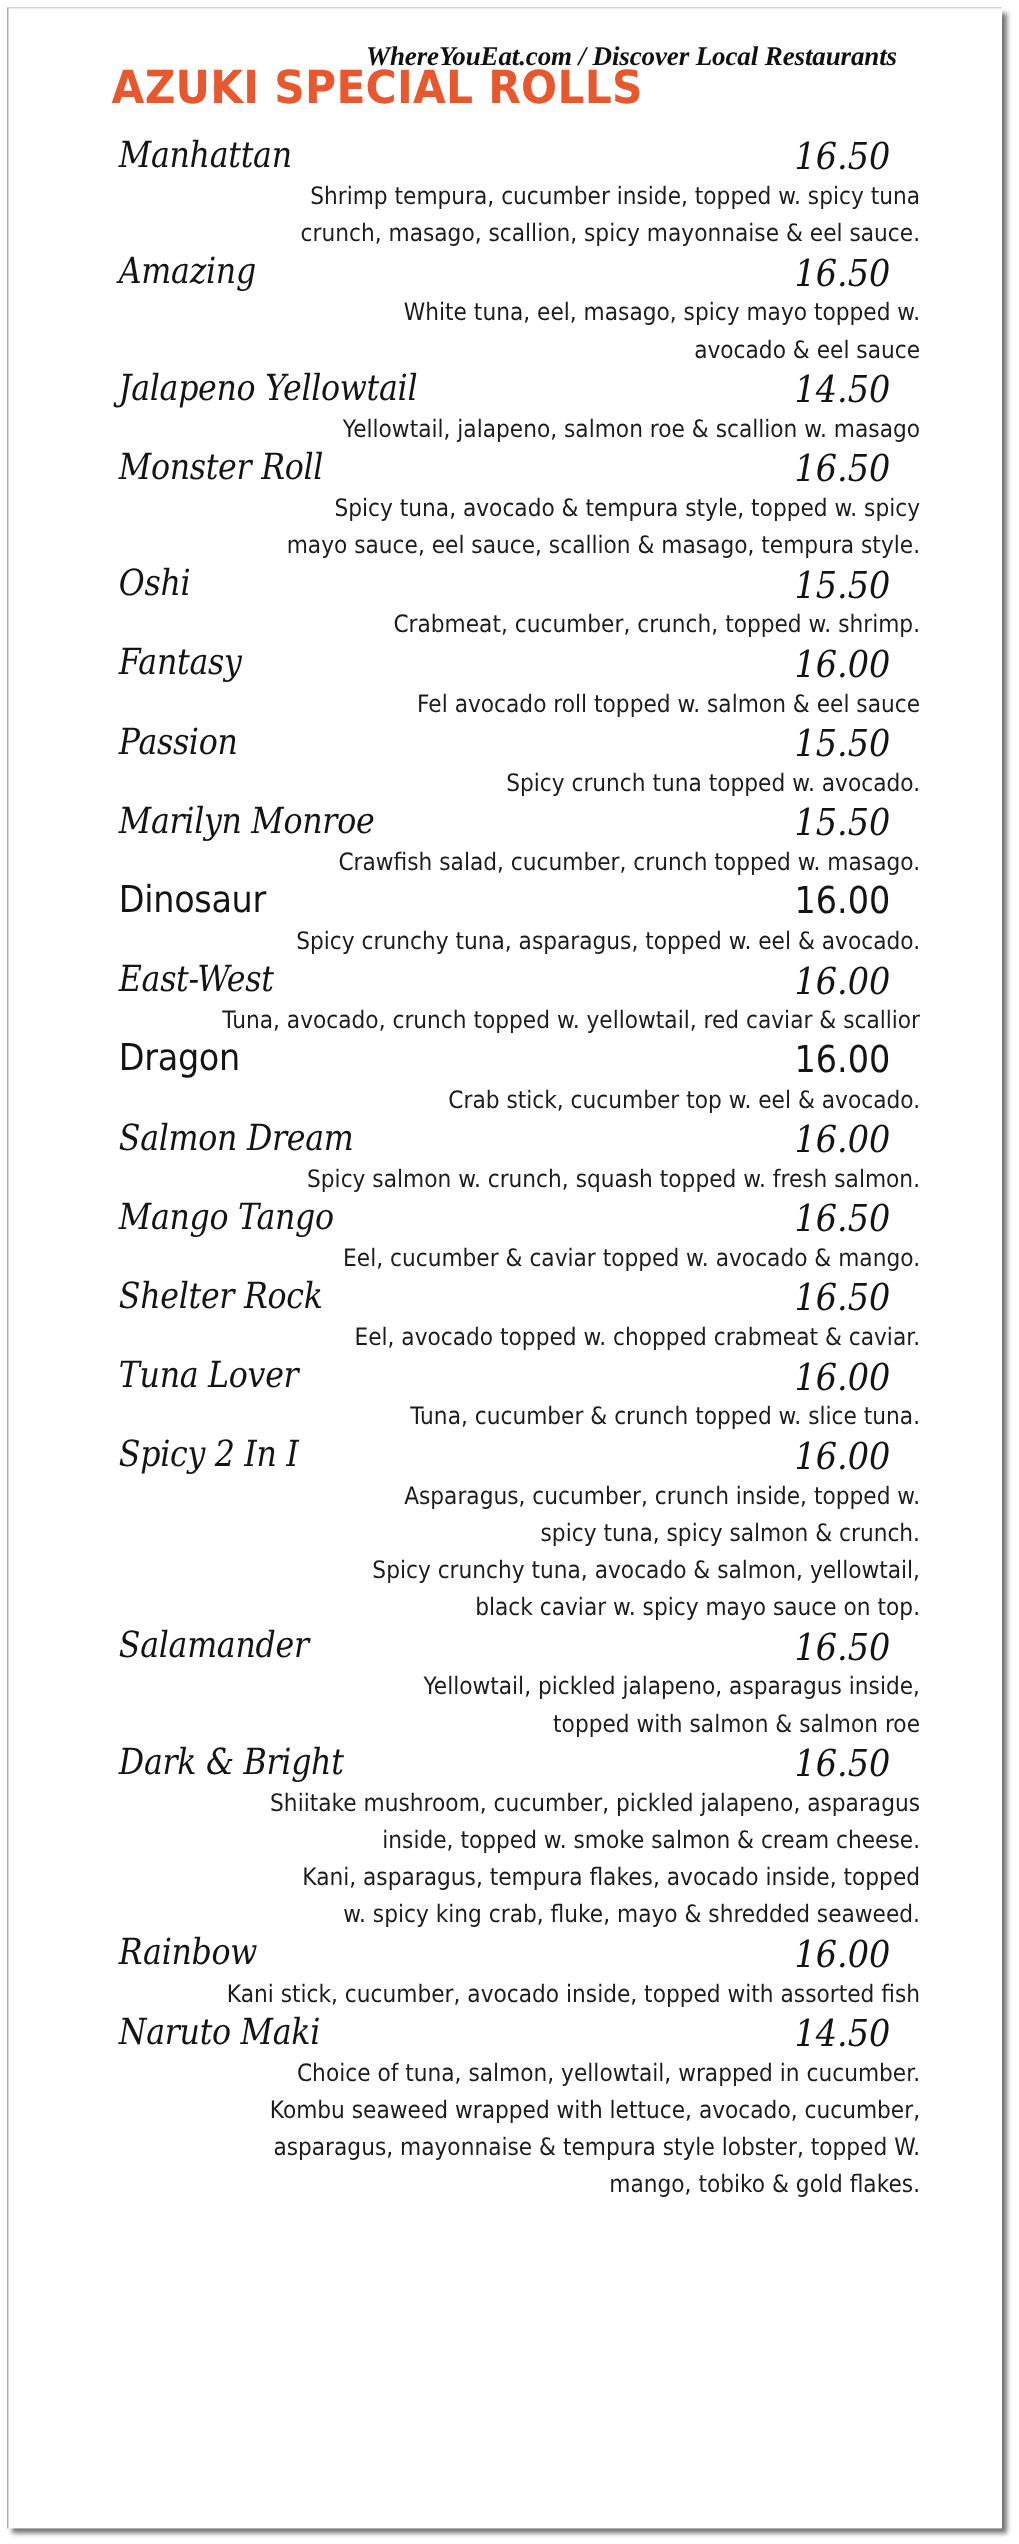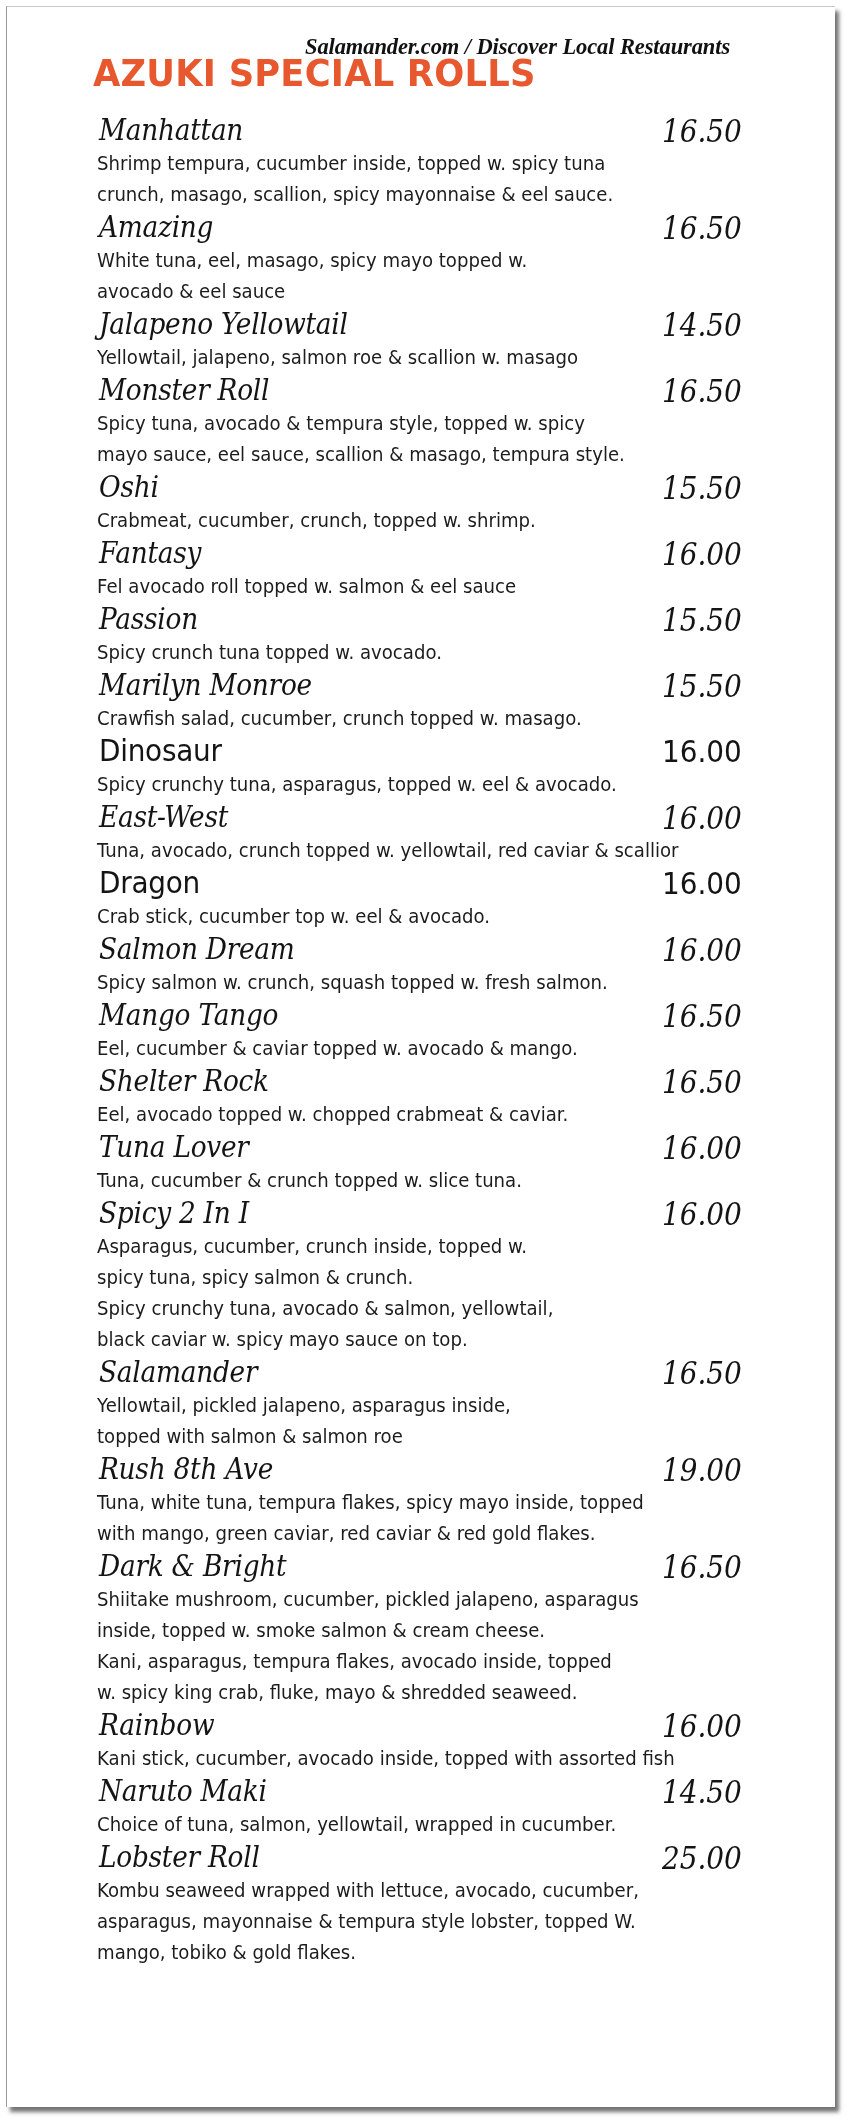--- a/index.html
+++ b/index.html
@@ -52,20 +52,21 @@
     z-index: 1;
   }
   .menu {
     position: absolute;
     left: 90px;
     top: 106px;
     width: 740px;
   }
   .item {
     position: relative;
+    text-align: right;
   }
   .item-row {
     position: relative;
     height: 35px;
   }
   .item-name {
     position: absolute;
     left: 2px;
     top: -2px;
     font-family: "DejaVu Serif", "Liberation Serif", serif;
@@ -110,21 +111,21 @@
   }
   .item-desc .line {
     display: block;
     height: 31px;
   }
 </style>
 </head>
 <body>
 
 <div class="paper">
-  <div class="watermark">Salamander.com / Discover Local Restaurants</div>
+  <div class="watermark">WhereYouEat.com / Discover Local Restaurants</div>
   <div class="title">AZUKI SPECIAL ROLLS</div>
 
   <div class="menu" id="menu">
 
     <div class="item">
       <div class="item-row">
         <span class="item-name">Manhattan</span>
         <span class="item-price">16.50</span>
       </div>
       <div class="item-desc">
@@ -297,30 +298,20 @@
       <div class="item-row">
         <span class="item-name">Salamander</span>
         <span class="item-price">16.50</span>
       </div>
       <div class="item-desc">
         <span class="line">Yellowtail, pickled jalapeno, asparagus inside,</span>
         <span class="line">topped with salmon &amp; salmon roe</span>
       </div>
     </div>
 
-    <div class="item">
-      <div class="item-row">
-        <span class="item-name">Rush 8th Ave</span>
-        <span class="item-price">19.00</span>
-      </div>
-      <div class="item-desc">
-        <span class="line">Tuna, white tuna, tempura flakes, spicy mayo inside, topped</span>
-        <span class="line">with mango, green caviar, red caviar &amp; red gold flakes.</span>
-      </div>
-    </div>
 
     <div class="item">
       <div class="item-row">
         <span class="item-name">Dark &amp; Bright</span>
         <span class="item-price">16.50</span>
       </div>
       <div class="item-desc">
         <span class="line">Shiitake mushroom, cucumber, pickled jalapeno, asparagus</span>
         <span class="line">inside, topped w. smoke salmon &amp; cream cheese.</span>
       </div>
@@ -347,24 +338,20 @@
       <div class="item-row">
         <span class="item-name">Naruto Maki</span>
         <span class="item-price">14.50</span>
       </div>
       <div class="item-desc">
         <span class="line">Choice of tuna, salmon, yellowtail, wrapped in cucumber.</span>
       </div>
     </div>
 
     <div class="item">
-      <div class="item-row">
-        <span class="item-name">Lobster Roll</span>
-        <span class="item-price">25.00</span>
-      </div>
       <div class="item-desc">
         <span class="line">Kombu seaweed wrapped with lettuce, avocado, cucumber,</span>
         <span class="line">asparagus, mayonnaise &amp; tempura style lobster, topped W.</span>
         <span class="line">mango, tobiko &amp; gold flakes.</span>
       </div>
     </div>
   </div>
 </div>
 
 </body></html>

